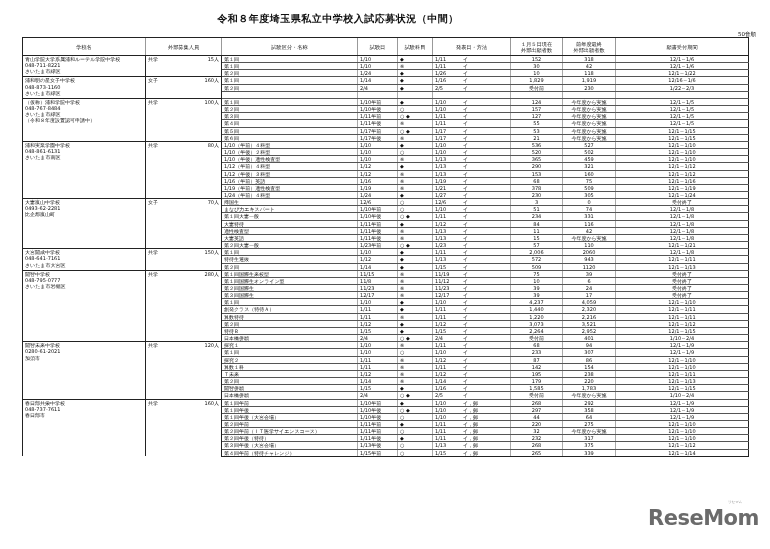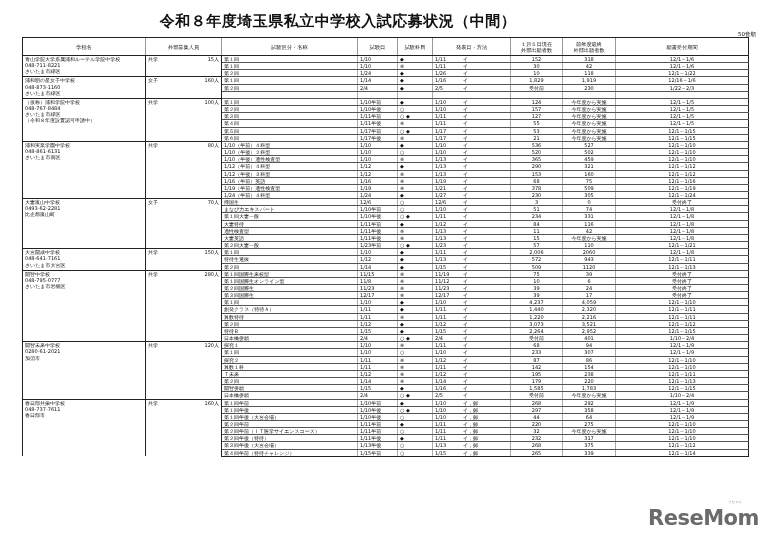--- a/index.html
+++ b/index.html
@@ -1,19 +1,19 @@
 <!DOCTYPE html>
 <html><head>
 <meta charset="utf-8">
 <style>
   html, body { margin:0; padding:0; background:#ffffff; }
   body { width:770px; height:549px; position:relative; overflow:hidden;
          font-family:"DejaVu Sans", "Liberation Sans", sans-serif; color:#111; }
   .title { position:absolute; top:12px; left:0; width:676px; text-align:center;
-           font-size:15px; font-weight:bold; letter-spacing:0.5px; }
+           font-size:10px; font-weight:bold; letter-spacing:0.5px; }
   .unit { position:absolute; top:31px; right:14px; font-size:5.5px; }
   table.grid { position:absolute; top:37px; left:22px; width:726px;
                border-collapse:collapse; table-layout:fixed; font-size:5px; line-height:6.15px; }
   table.grid th, table.grid td { padding:0 2px; white-space:nowrap; overflow:hidden; vertical-align:top; }
   table.grid thead th { font-weight:normal; text-align:center; vertical-align:middle; height:17px;
                         border-top:1.2px solid #222; border-bottom:1.2px solid #222;
                         border-left:0.6px solid #999; font-size:5.2px; line-height:6px; }
   table.grid thead th:first-child { border-left:1.2px solid #222; }
   table.grid thead th:last-child { border-right:1.2px solid #222; }
   td.school { border-left:1.2px solid #222; border-right:1.2px solid #222; }

